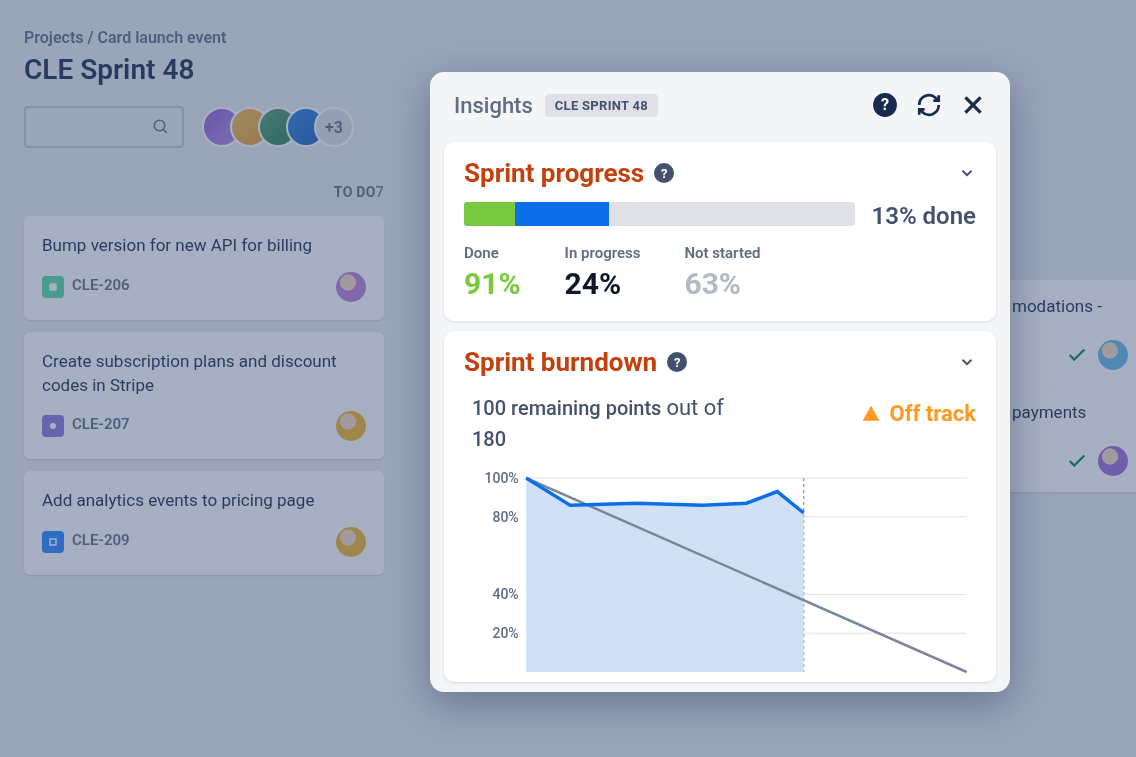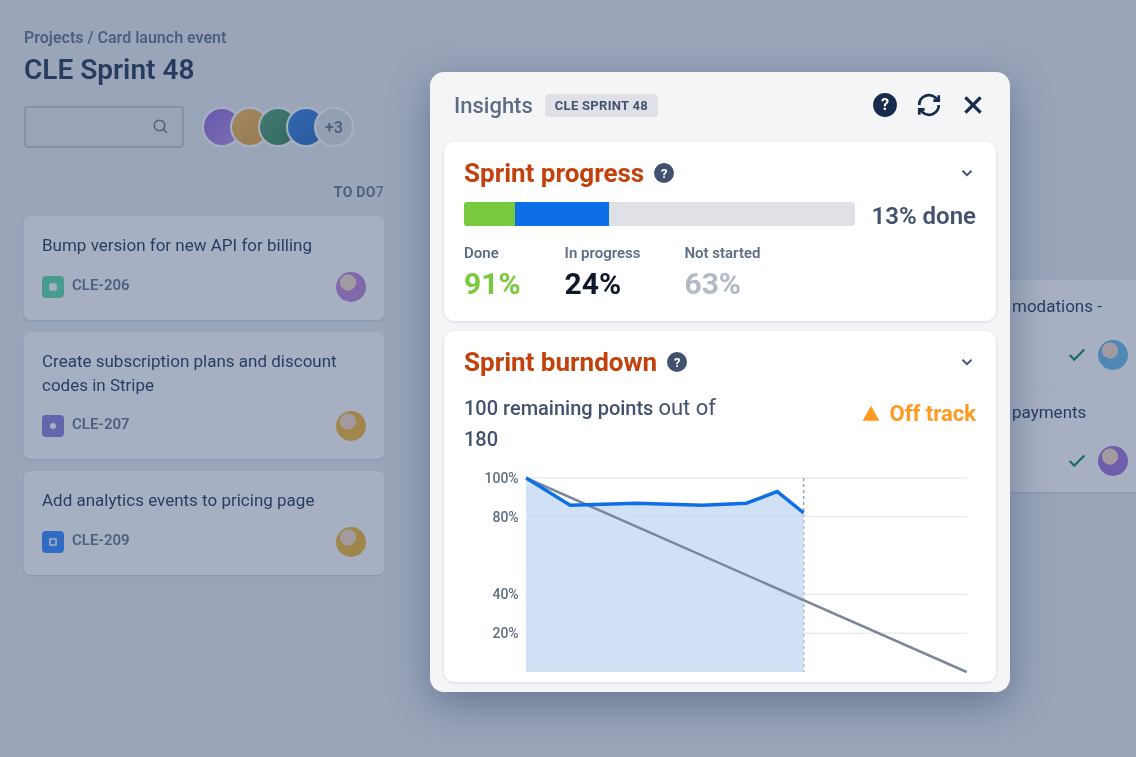--- a/index.html
+++ b/index.html
@@ -146,21 +146,21 @@
 .big-done { font-size: 24px; font-weight: 600; color: #42526e; white-space: nowrap; }
 
 .progress-stats { display: flex; gap: 44px; margin-top: 14px; }
 .stat-label { font-size: 15px; font-weight: 600; color: #5e6c84; margin-bottom: 4px; }
 .stat-val { font-size: 30px; font-weight: 700; }
 .stat-done .stat-val { color: #79c93e; }
 .stat-prog .stat-val { color: #0f172a; }
 .stat-not .stat-val { color: #b3bac5; }
 
 .burndown-meta { display: flex; align-items: flex-start; justify-content: space-between; margin-bottom: 18px; }
-.burndown-text { font-size: 20px; color: #42526e; font-weight: 500; line-height: 1.5; }
+.burndown-text { font-size: 20px; color: #42526e; font-weight: 500; line-height: 1.5; margin-left: 8px; }
 .burndown-text .thin { font-weight: 400; font-size: 22px; }
 .off-track { display: flex; align-items: center; gap: 8px; font-size: 22px; font-weight: 700; color: #ff991f; margin-top: 10px; }
 .off-track svg { width: 20px; height: 20px; fill: #ff991f; }
 
 .burndown-chart { position: relative; height: 210px; margin-left: 8px; }
 .chart-svg { width: 100%; height: 100%; }
 .y-tick { font-size: 15px; fill: #5e6c84; font-weight: 500; }
 .gridline { stroke: #dfe1e6; stroke-width: 1; }
 .marker-line { stroke: #97a0af; stroke-width: 1.5; stroke-dasharray: 3 3; }
 .ideal-line { stroke: #7a869a; stroke-width: 2.5; fill: none; }

